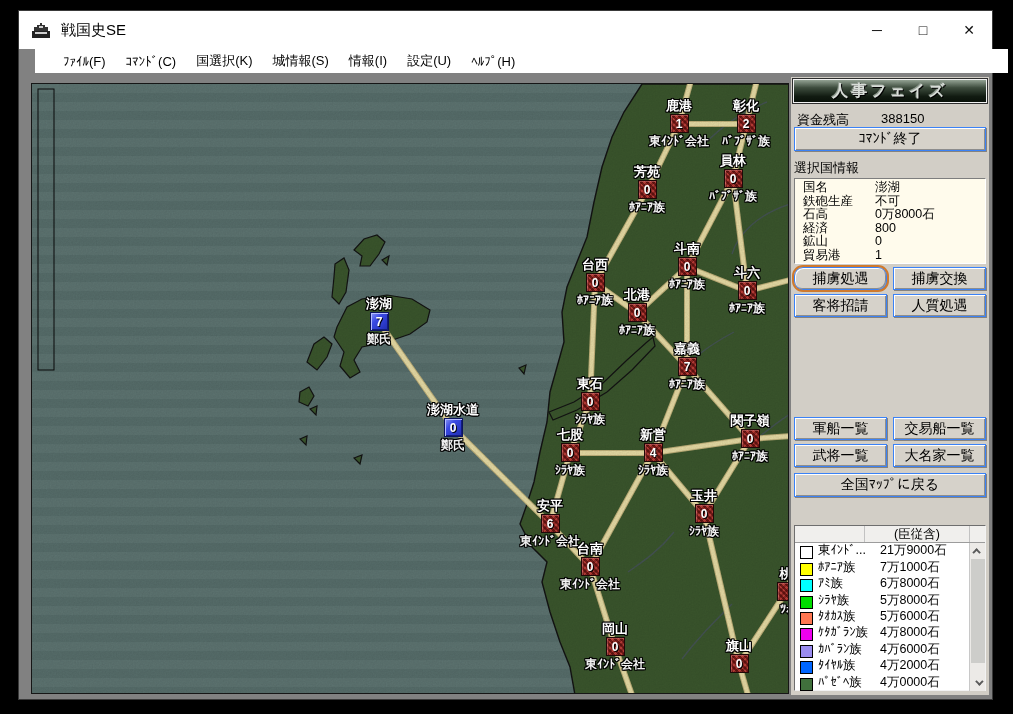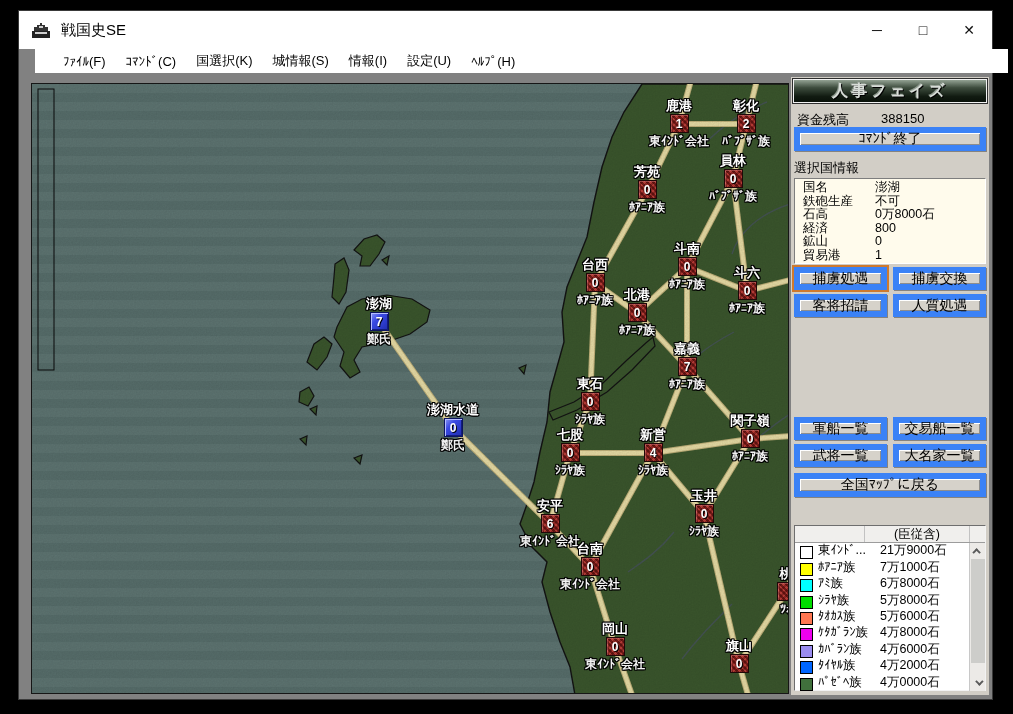--- a/index.html
+++ b/index.html
@@ -50,25 +50,25 @@
   .sidebar { position:absolute; left:772px; top:66px; width:198px; height:618px; background:#d2cec6; }
   .phase-header { position:absolute; left:2px; top:2px; width:194px; height:24px;
     background: linear-gradient(180deg,#93a293 0%, #3d4c3d 35%, #111b11 75%, #0a120a 100%);
     border:1px solid #f2f2f2; outline:1px solid #2e2e2e;
     display:flex; align-items:center; justify-content:center;
     font-size:16px; font-weight:bold; letter-spacing:3px; color:#d8ddd8;
     text-shadow: 1px 1px 0 #000, -1px -1px 0 #8f9a8f; }
   .funds-row { position:absolute; left:6px; top:34px; font-size:13px; color:#000; display:flex; }
   .funds-label { width:66px; }
   .funds-value { margin-left:18px; }
-  .btn { background:#d6d2ca; border:6px solid #3b82f6;
+  .btn { background:#d6d2ca; border:1px solid #3b82f6;
          box-shadow: inset 1px 1px 0 #ffffff, inset -1px -1px 0 #8d8d8d, 1px 1px 0 rgba(40,40,40,.45);
          display:flex; align-items:center; justify-content:center; font-size:14px; color:#000;
          font-family:"Liberation Sans", sans-serif; cursor:default; }
-  .btn.focused { outline:2px solid #cf7a2e; outline-offset:0px; }
+  .btn.focused { outline:2px solid #cf7a2e; outline-offset:0px;border-radius:9px; }
   .cmd-end { position:absolute; left:3px; top:50px; width:192px; height:24px; }
   .group-label { position:absolute; left:3px; top:82px; width:192px; font-size:13px; color:#000;
                  border-bottom:1px solid #fafafa; padding-bottom:2px; }
   .info-panel { position:absolute; left:3px; top:101px; width:192px; height:86px; background:#fffbec;
                 border:1px solid; border-color:#7e7e7e #ffffff #ffffff #7e7e7e; padding:2px 0 0 8px; }
   .info-row { display:flex; font-size:12.5px; color:#000; height:13.5px; line-height:13.5px; }
   .info-label { width:72px; }
   .grid2 { position:absolute; left:3px; width:192px; display:grid;
            grid-template-columns:1fr 1fr; grid-gap:4px 6px; }
   .grid2 .btn { height:23px; }

